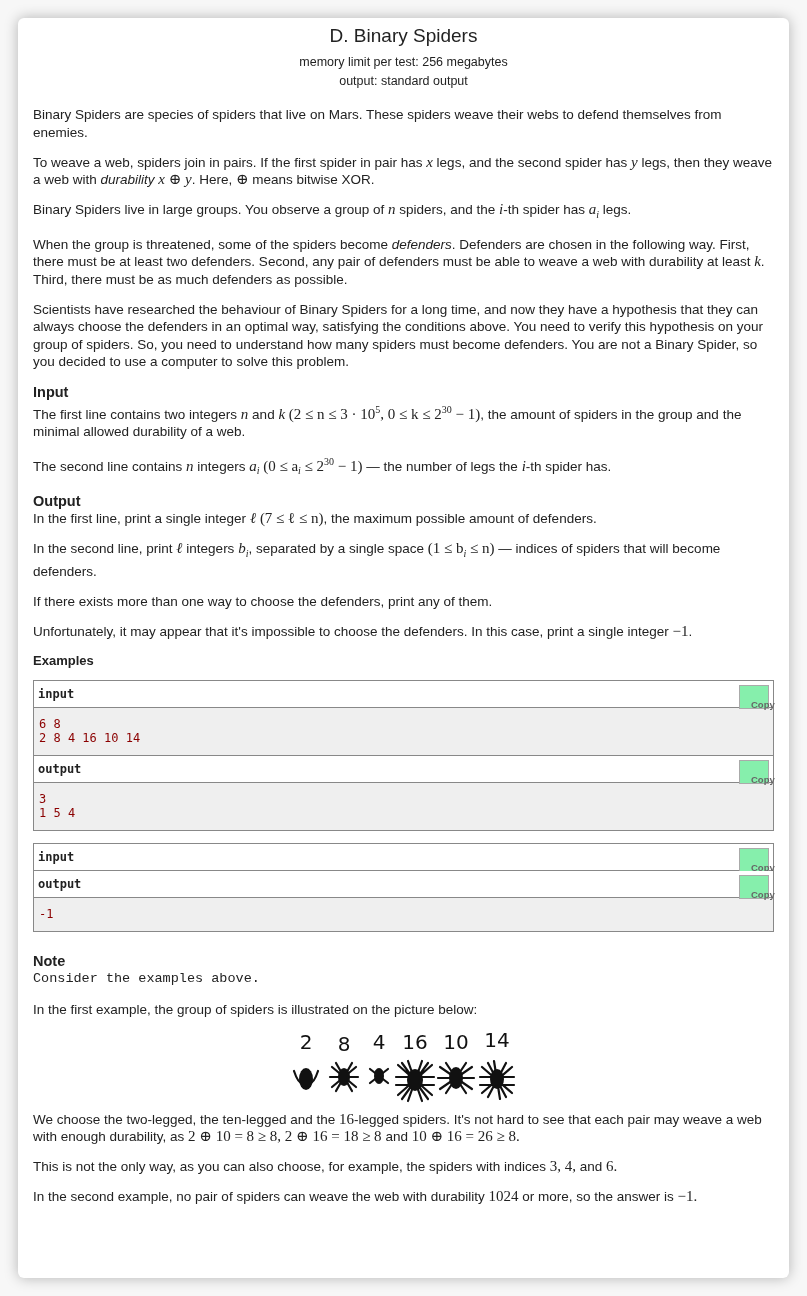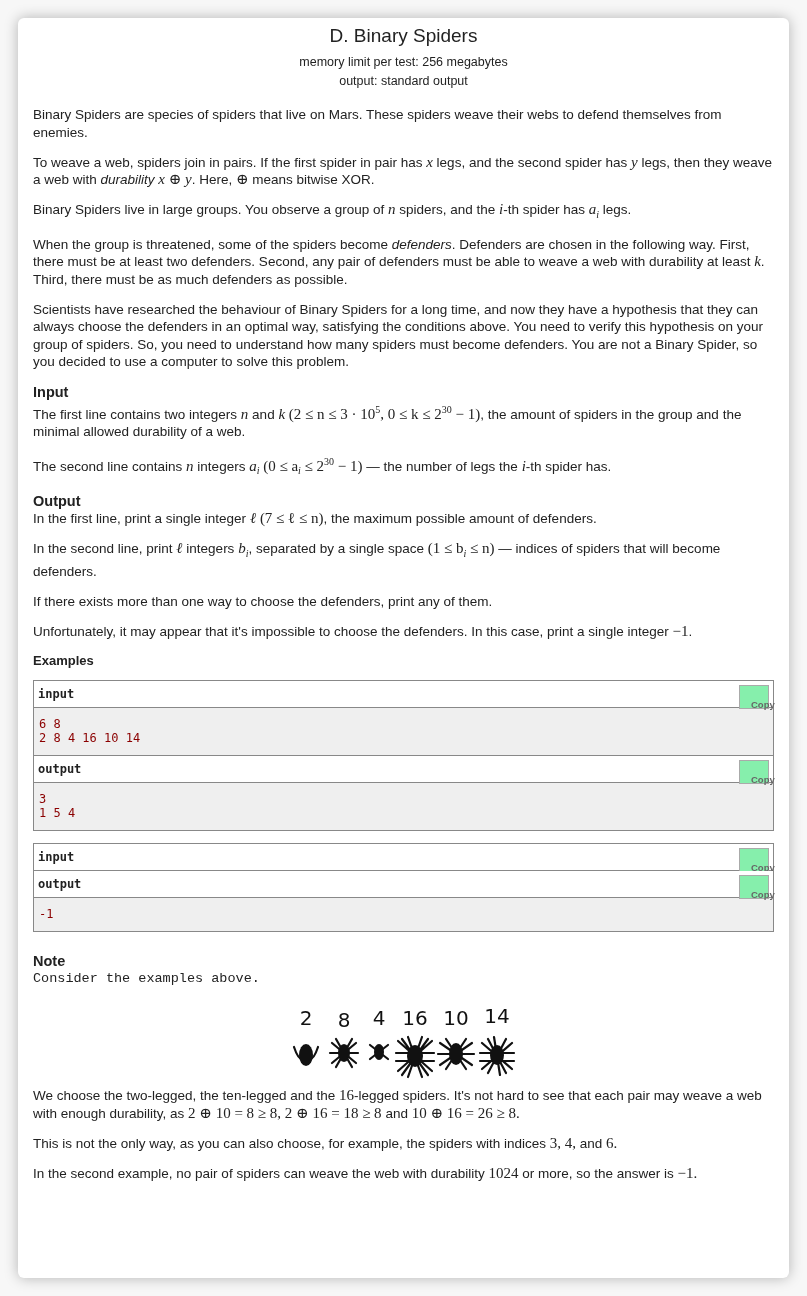--- a/index.html
+++ b/index.html
@@ -112,20 +112,21 @@
           <button class="copy-btn">Copy</button>
         </div>
         <div class="sample-body">-1</div>
       </div>
     </div>
   </div>
 
   <div class="sec" style="margin-top:20px;">
     <div class="sectitle">Note</div>
     <p style="margin-bottom:14px;font-family:Liberation Mono, monospace;">Consider the examples above.</p>
+    <p style="margin-bottom:4px;">In the first example, the group of spiders is illustrated on the picture below:</p>
 
     <div class="spider-fig">
       <svg width="240" height="80" viewBox="0 0 240 80">
         <g font-family="DejaVu Sans, sans-serif" font-size="20" fill="#111" text-anchor="middle">
           <text x="22" y="24">2</text>
           <text x="60" y="26">8</text>
           <text x="95" y="24">4</text>
           <text x="131" y="24">16</text>
           <text x="172" y="24">10</text>
           <text x="213" y="22">14</text>

